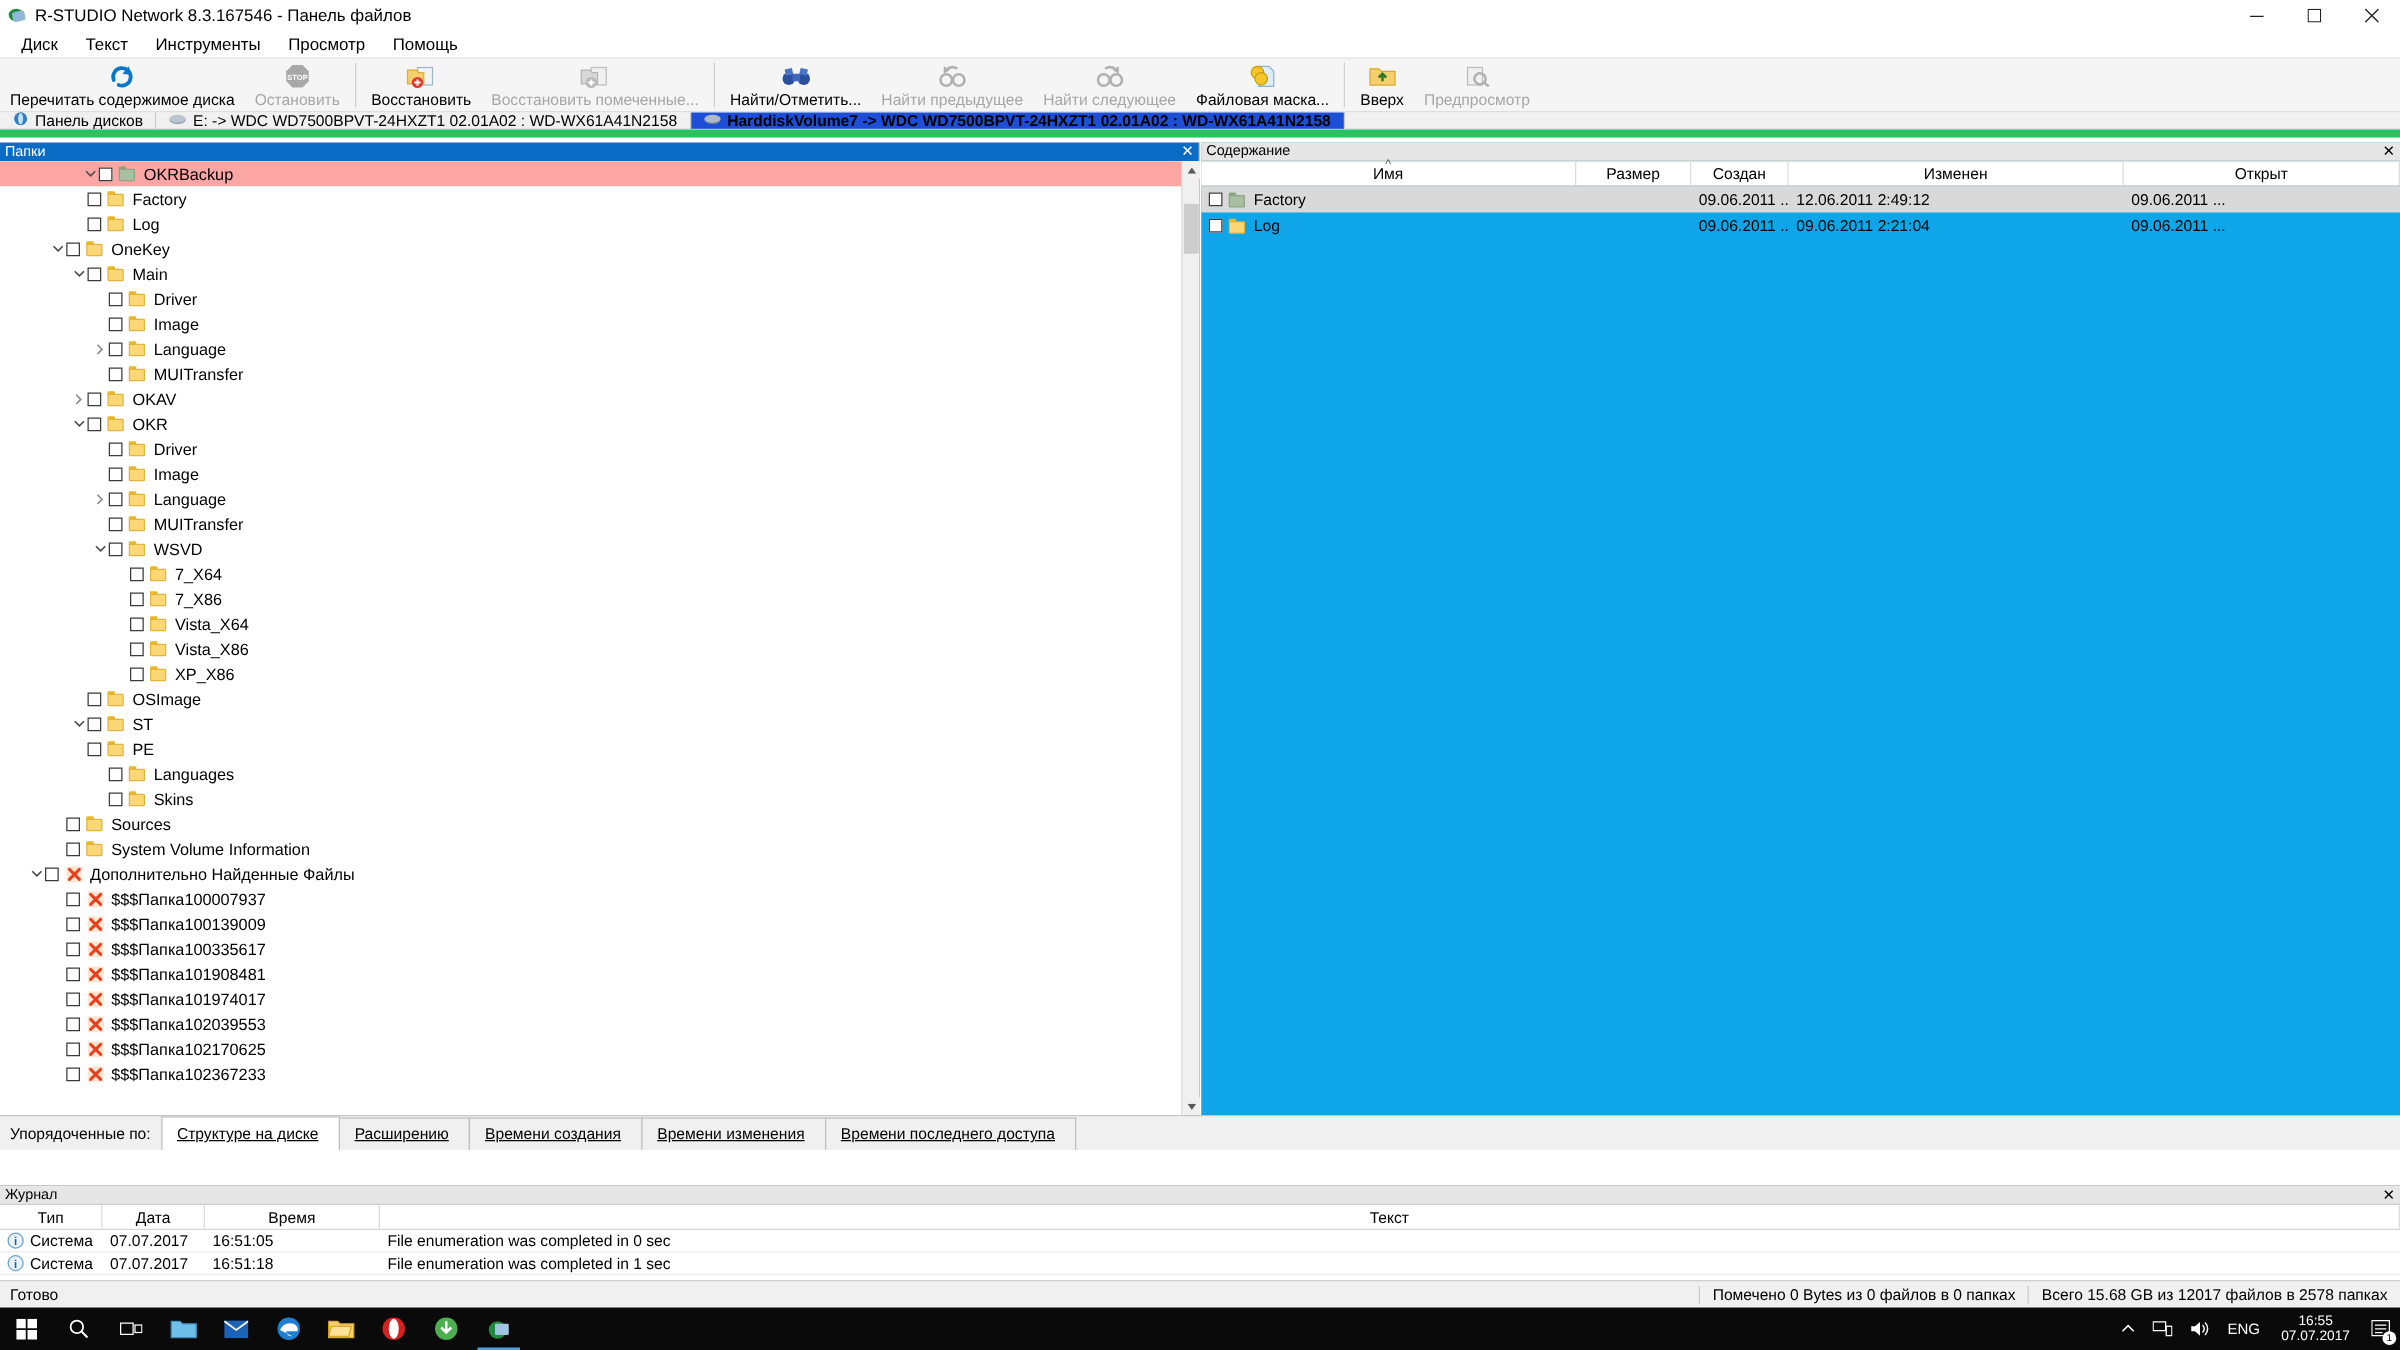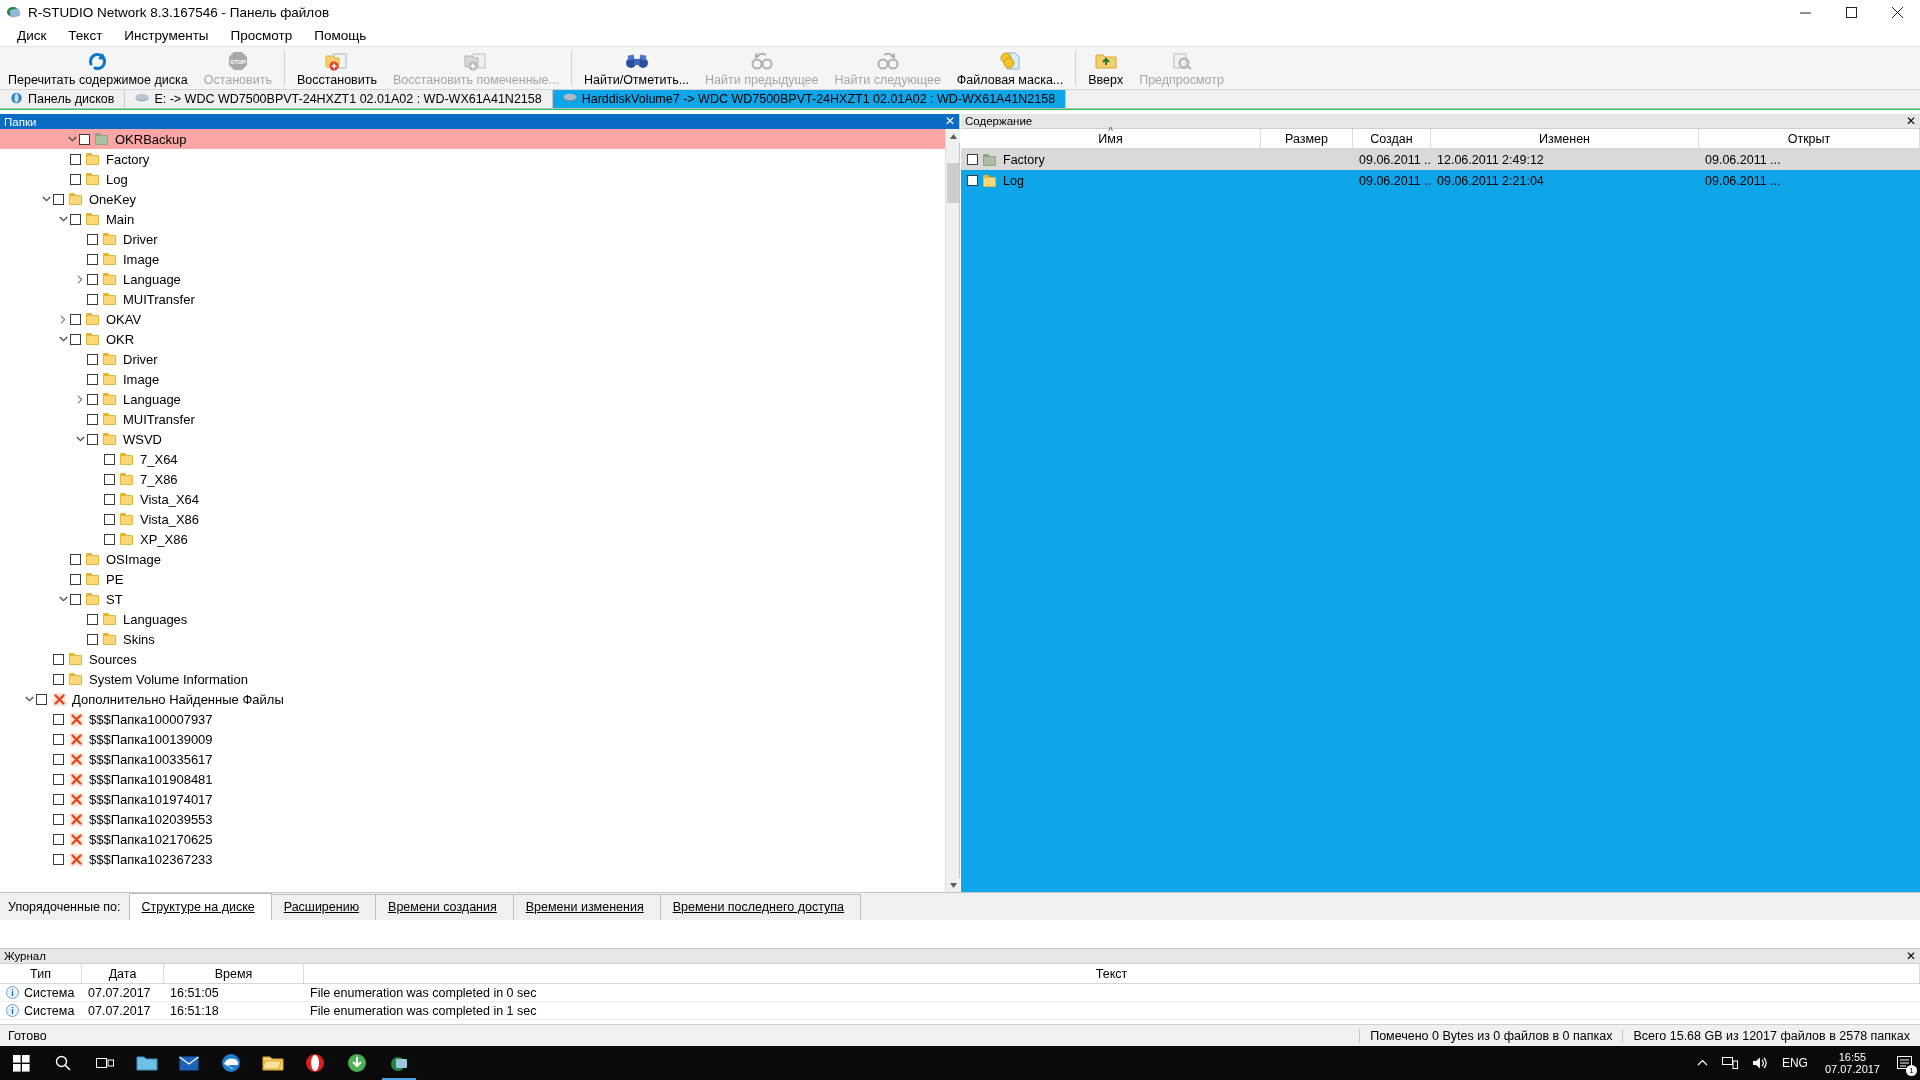--- a/index.html
+++ b/index.html
@@ -40,25 +40,25 @@
     display:flex; flex-direction:column; align-items:center; justify-content:center;
     padding: 2px 8px 1px 8px; min-width: 40px; position:relative;
   }
   .tb-btn .tb-ico { height: 22px; display:flex; align-items:center; justify-content:center; }
   .tb-btn .tb-lbl { font-size: 12.5px; margin-top: 1px; white-space:nowrap; color:#000; }
   .tb-btn.disabled .tb-lbl { color:#a6a6a6; }
   .tb-sep { width:1px; background:#d0d0d0; margin:3px 4px; }
 
   
   .tabstrip { height: 20px; background:#f0f0f0; display:flex; align-items:stretch;
-      border-bottom:1px solid #22c55e; }
+      border-bottom:6px solid #22c55e; }
   .tabchip { display:flex; align-items:center; gap:5px; padding:0 10px;
       font-size:12.5px; background:#f0f0f0; border-right:1px solid #c8c8c8;
       border-bottom:1px solid #b9b9b9; white-space:nowrap; }
-  .tabchip.selectedblue { background:#0ea5e9; }
+  .tabchip.selectedblue { background:#1d4ed8;font-weight:bold; }
 
   
   .workarea { position:absolute; left:0; top:114px; right:0; bottom:160px; }
 
   .panel-caption {
     height:15px; display:flex; align-items:center; padding:0 4px;
     font-size:11.5px; position:relative;
   }
   .panel-caption.blue { background:#0a6cc4; color:#fff; }
   .panel-caption.grey { background:#e6e6e6; color:#000; border-bottom:1px solid #cfcfcf; }
@@ -593,41 +593,41 @@
               <span class="expander"></span>
               <span class="cbx"></span>
               <span class="fico">
                 <span class="tabtop"></span>
                 <span class="body"></span>
               </span>
               <span class="tname">OSImage</span>
             </div>
             <div class="trow">
               <span style="display:inline-block;width:56px;flex:none;"></span>
-              <span class="expander"></span>
-              <span class="cbx"></span>
-              <span class="fico">
-                <span class="tabtop"></span>
-                <span class="body"></span>
-              </span>
-              <span class="tname">PE</span>
-            </div>
-            <div class="trow">
-              <span style="display:inline-block;width:56px;flex:none;"></span>
               <span class="expander">
                 <svg width="9" height="6" viewBox="0 0 9 6">
                   <polyline points="0.8,1 4.5,4.6 8.2,1" fill="none" stroke="#4a4a4a" stroke-width="1.3"></polyline>
                 </svg>
               </span>
               <span class="cbx"></span>
               <span class="fico">
                 <span class="tabtop"></span>
                 <span class="body"></span>
               </span>
               <span class="tname">ST</span>
+            </div>
+            <div class="trow">
+              <span style="display:inline-block;width:56px;flex:none;"></span>
+              <span class="expander"></span>
+              <span class="cbx"></span>
+              <span class="fico">
+                <span class="tabtop"></span>
+                <span class="body"></span>
+              </span>
+              <span class="tname">PE</span>
             </div>
             <div class="trow">
               <span style="display:inline-block;width:73px;flex:none;"></span>
               <span class="expander"></span>
               <span class="cbx"></span>
               <span class="fico">
                 <span class="tabtop"></span>
                 <span class="body"></span>
               </span>
               <span class="tname">Languages</span>

